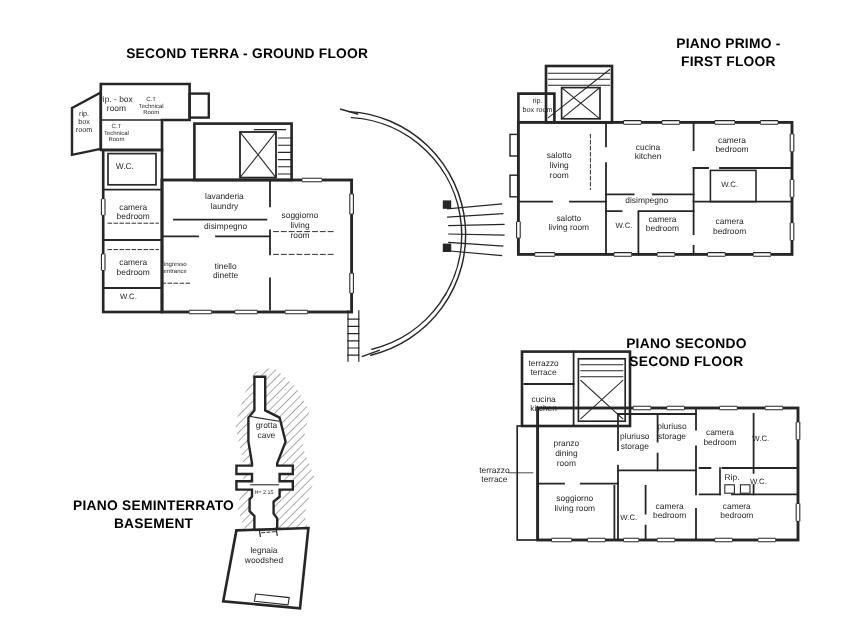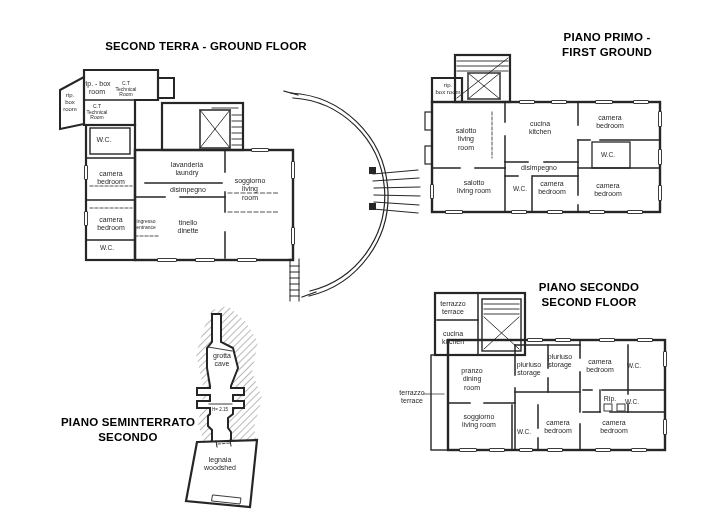--- a/index.html
+++ b/index.html
@@ -230,25 +230,25 @@
     <path d="M209,404 L232,404" stroke-width="0.9"></path>
 
     <path d="M197,442 L257,440 L250,507 L186,501 Z" fill="#ffffff" stroke-width="2.2"></path>
     <path d="M216,441 L217,447 M230,440 L231,446" stroke-width="1"></path>
     <path d="M218,444 L230,443" stroke-width="0.8" stroke-dasharray="2.5,2"></path>
     <path d="M212,501 L240,504 L241,498 L213,495 Z" stroke-width="0.9"></path>
   </g>
 </svg>
 
 <div class="title" style="left:206px;top:46px">SECOND TERRA - GROUND FLOOR</div>
-<div class="title" style="left:607px;top:45px">PIANO PRIMO - FIRST GROUND</div>
-<div class="title" style="left:589px;top:295px">PIANO SECONDO
+<div class="title" style="left:607px;top:45px">PIANO PRIMO - FIRST FLOOR</div>
+<div class="title" style="left:572px;top:295px">PIANO SECONDO
 SECOND FLOOR</div>
 <div class="title" style="left:128px;top:430px">PIANO SEMINTERRATO
-SECONDO</div>
+BASEMENT</div>
 
 <div class="lbl" style="left:97px;top:88px">rip. - box
 room</div>
 <div class="lbl tiny" style="left:126px;top:89px">C.T
 Technical
 Room</div>
 <div class="lbl tiny" style="left:97px;top:112px">C.T
 Technical
 Room</div>
 <div class="lbl t6" style="left:70px;top:103px">rip.

